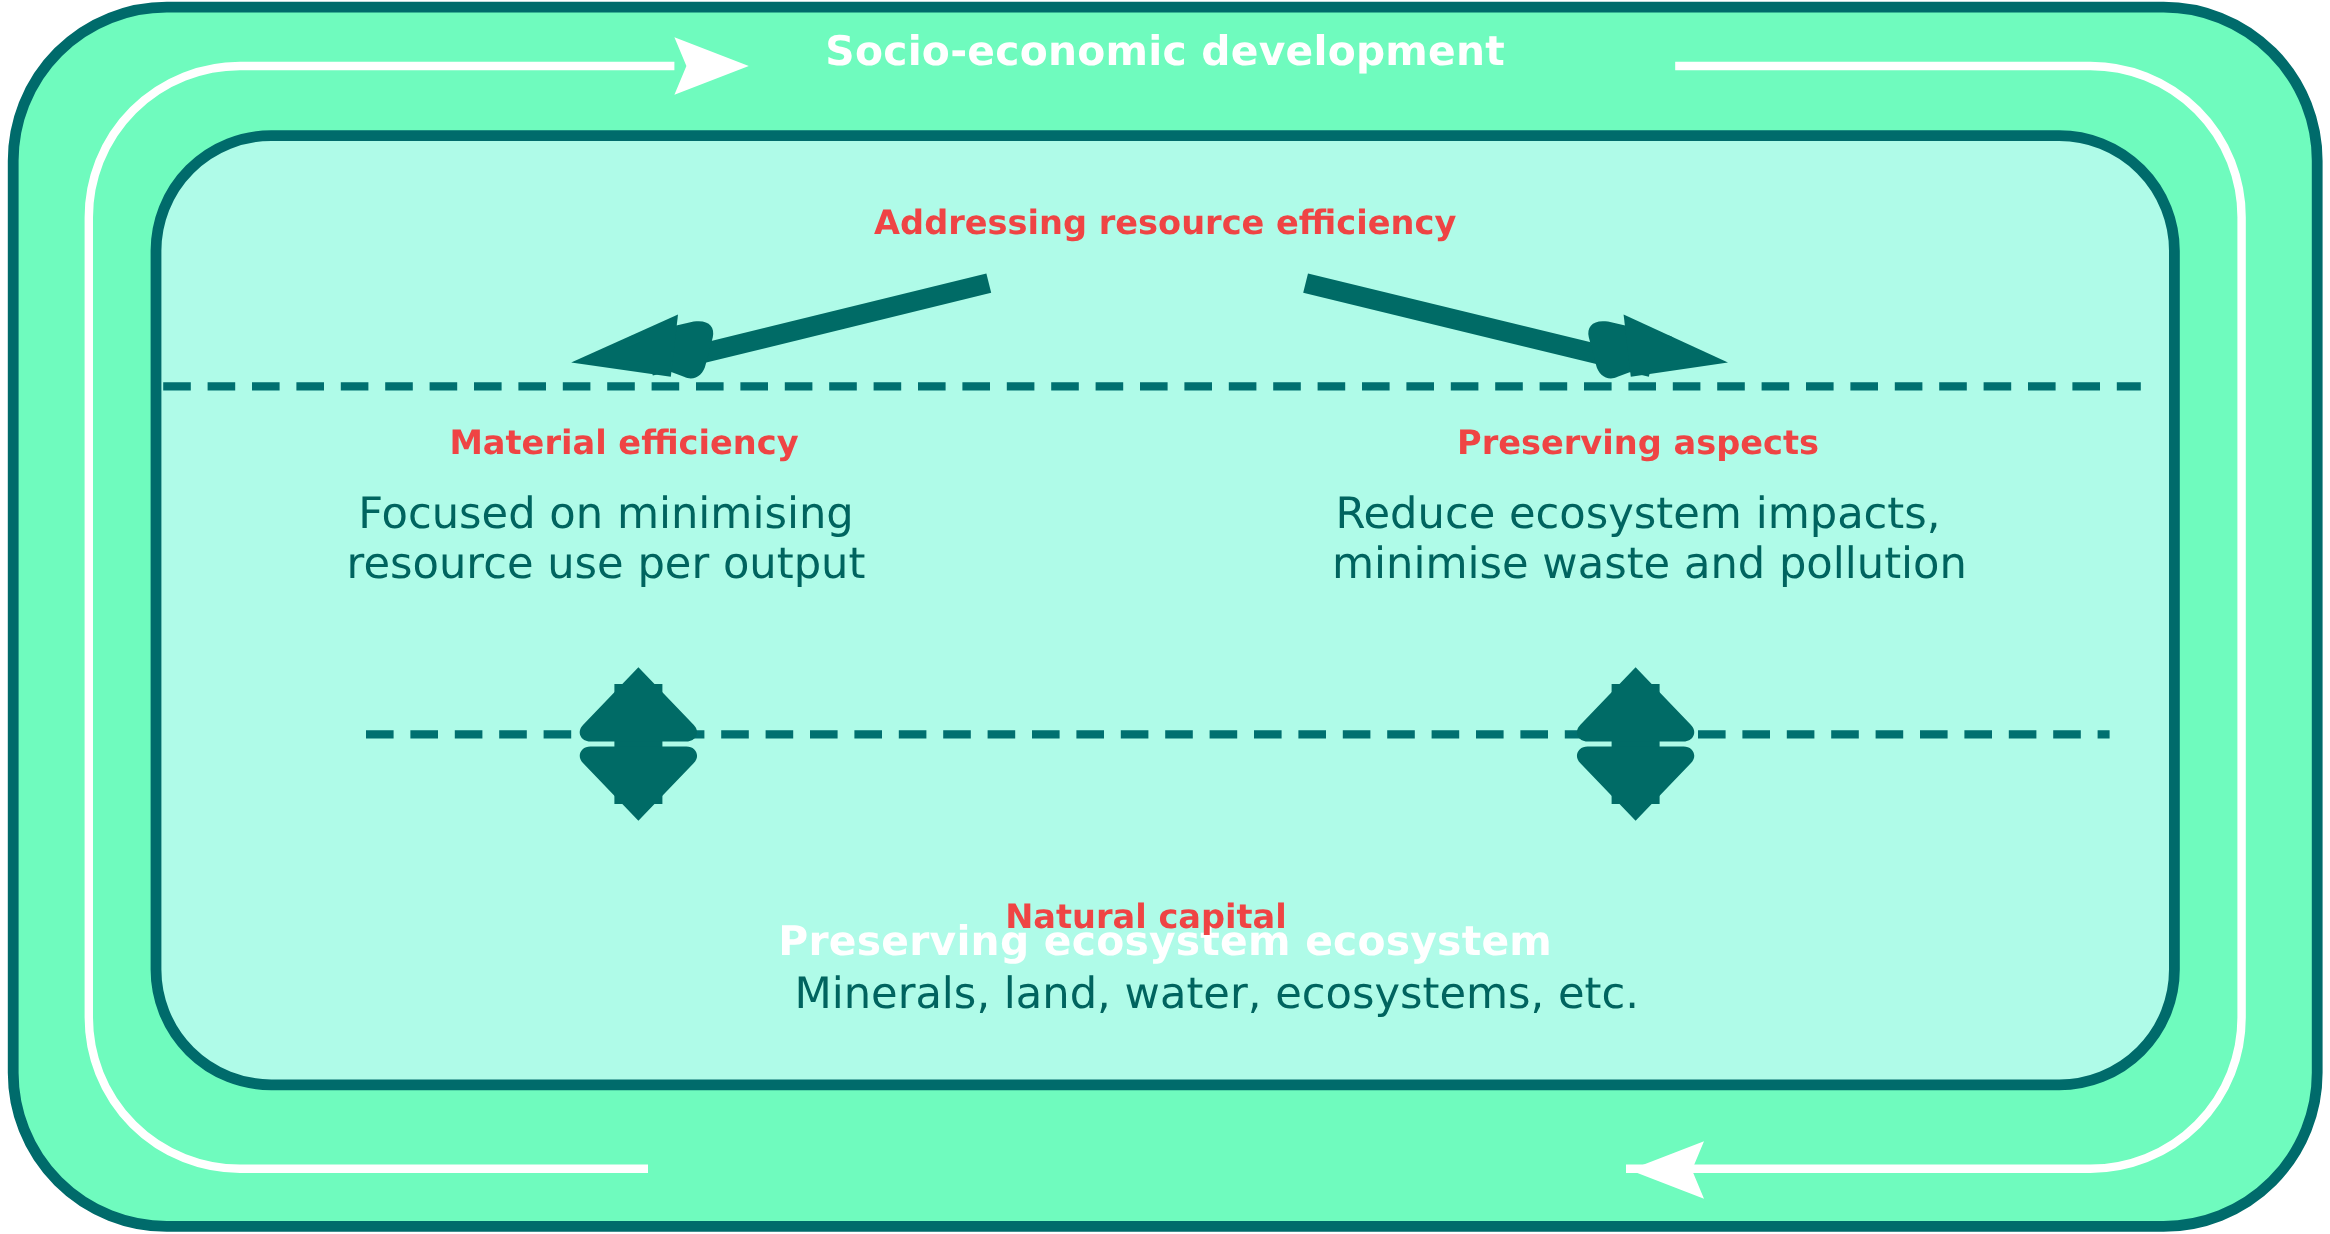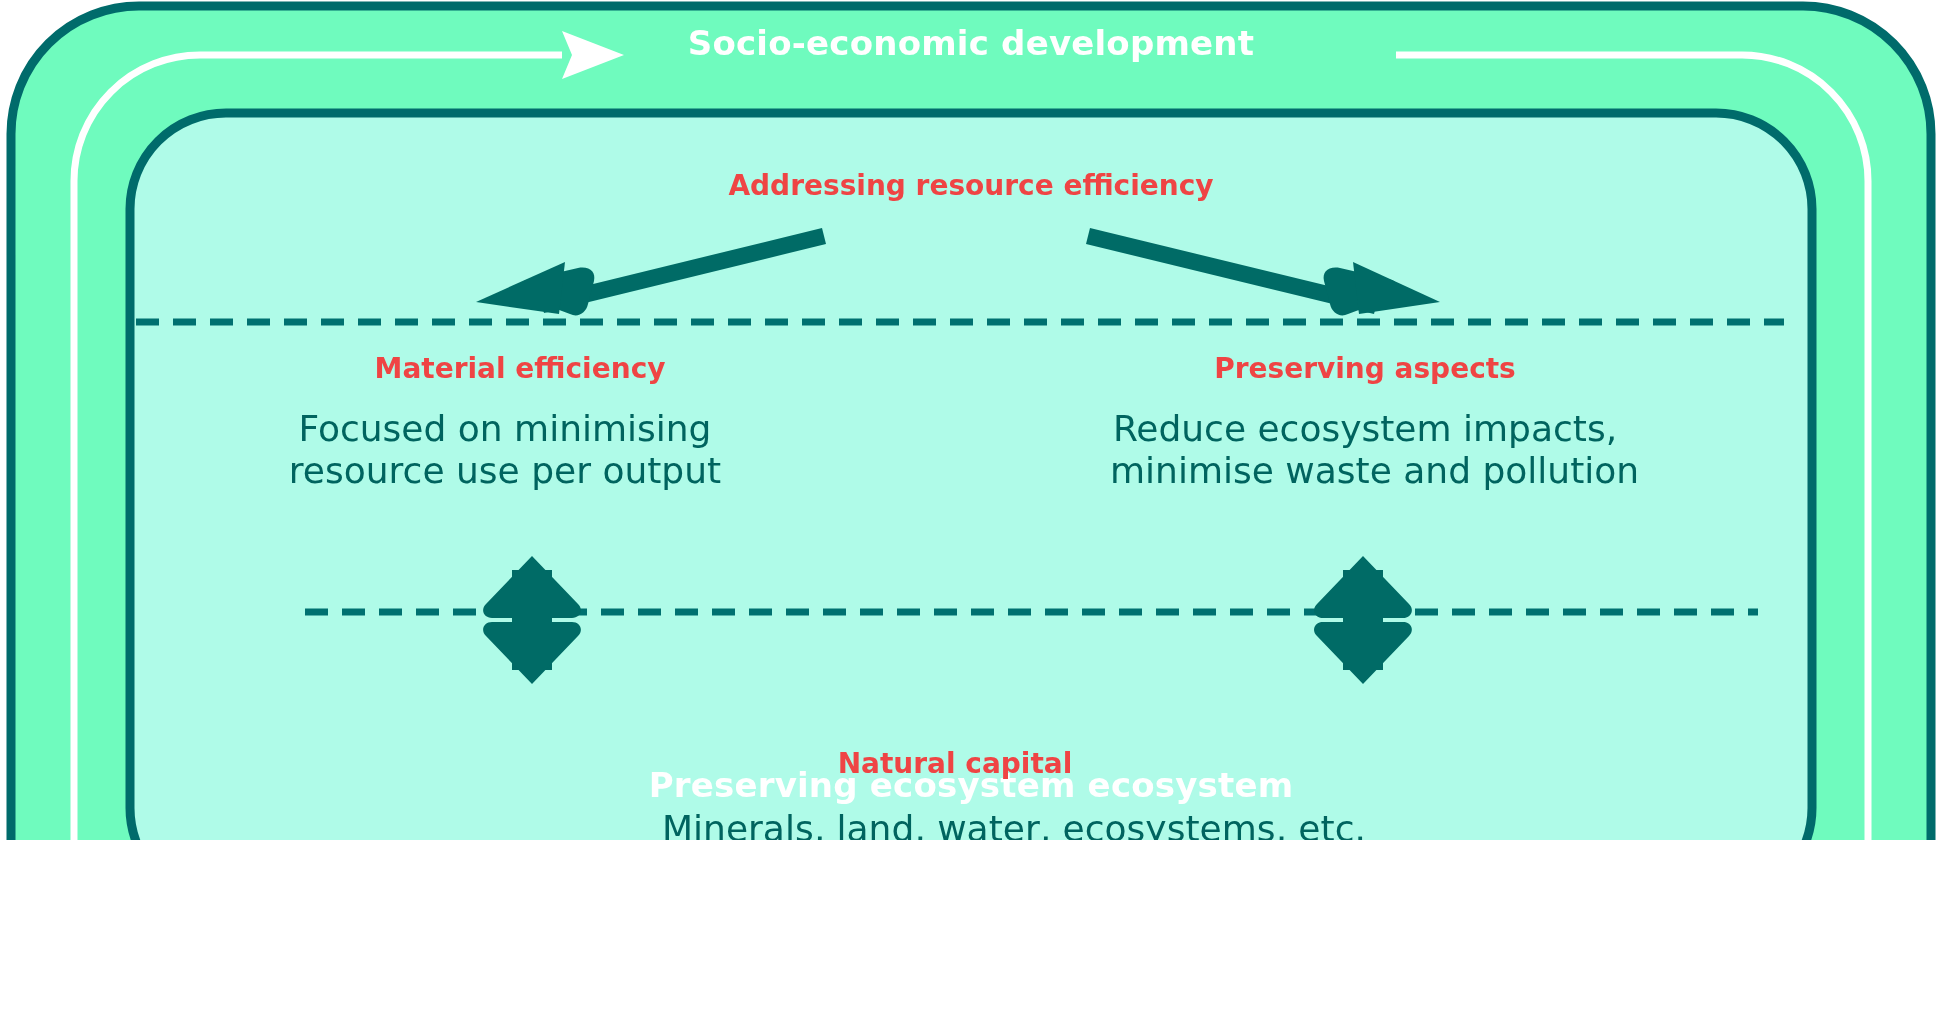--- a/index.html
+++ b/index.html
@@ -6,21 +6,21 @@
     margin: 0;
     padding: 0;
     background: #ffffff;
   }
   body {
     font-family: "DejaVu Sans", sans-serif;
   }
   #stage {
     position: relative;
     width: 1942px;
-    height: 840px;
+    height: 1028px;
     overflow: hidden;
     background: #ffffff;
   }
   #diagram-svg {
     position: absolute;
     left: 0;
     top: 0;
     width: 1942px;
     height: 1028px;
   }

